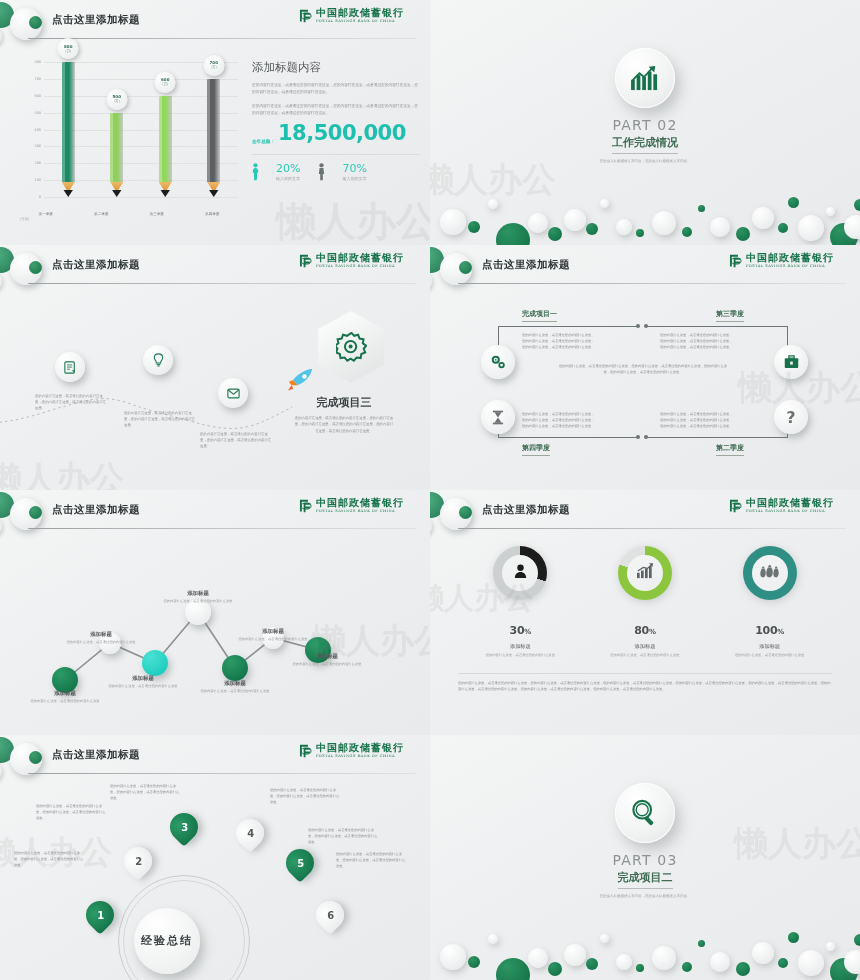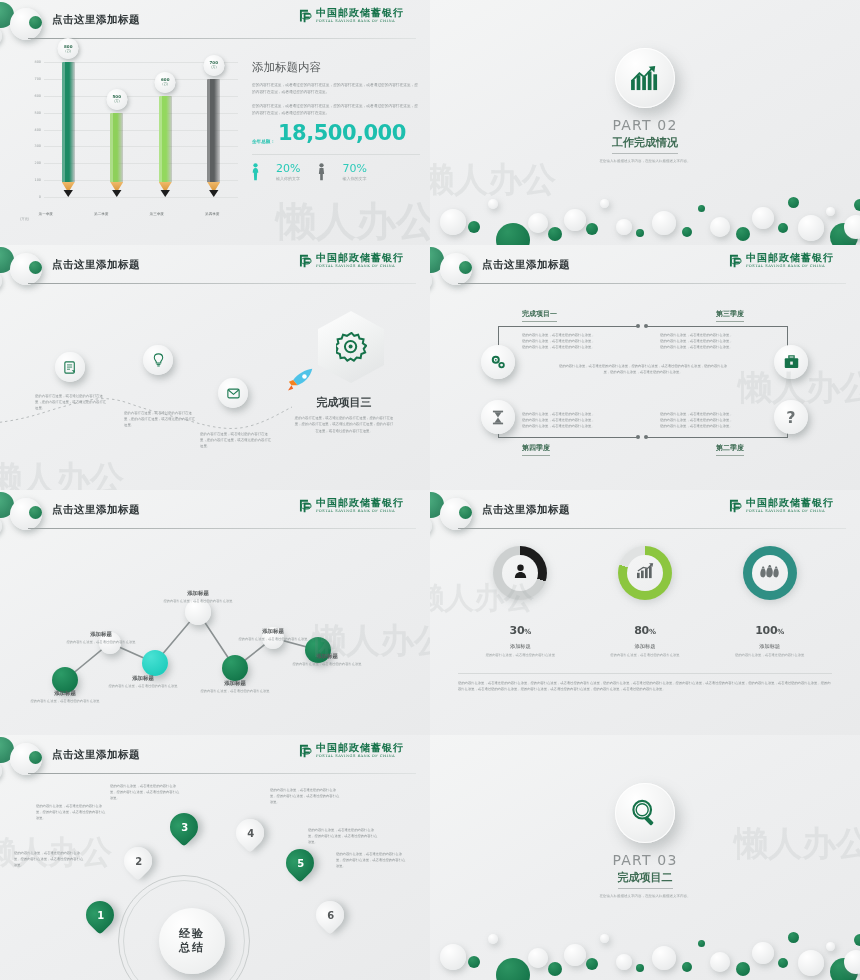--- a/index.html
+++ b/index.html
@@ -155,23 +155,23 @@
   .pin.g { background:radial-gradient(circle at 40% 32%,#2d9b67,#0d6b42); }
   .pin.w { background:radial-gradient(circle at 40% 32%,#ffffff,#e5e7e8); }
   .pin span { transform:rotate(45deg); font-size:10px; font-weight:bold; }
   .pin.g span { color:#fff; }
   .pin.w span { color:#55595a; }
   .ptxt { position:absolute; font-size:3.3px; color:#8a9092; line-height:1.85; width:70px; }
   .ring { position:absolute; left:118px; top:140px; width:132px; height:132px;
     border-radius:50%; border:1px solid #c9cdcd; }
   .ring2 { position:absolute; left:123px; top:145px; width:122px; height:122px;
     border-radius:50%; border:1px solid #d4d8d8; }
-  .core { position:absolute; left:159px; top:173px; width:66px; height:66px; border-radius:50%;
+  .core { position:absolute; left:134px; top:173px; width:66px; height:66px; border-radius:50%;
     background:radial-gradient(circle at 34% 26%,#ffffff,#e9ebeb);
-    box-shadow:4px 6px 11px rgba(115,125,125,.4); display:flex; flex-direction:column;
+    box-shadow:4px 6px 11px rgba(115,125,125,.4); display:flex; flex-direction:row;
     align-items:center; justify-content:center; }
   .core b { font-size:11px; color:#3b4244; line-height:1.25; letter-spacing:2px; }
 </style>
 </head>
 <body>
 
 <div class="grid">
 
   <div class="slide">
     <div class="hdr">

